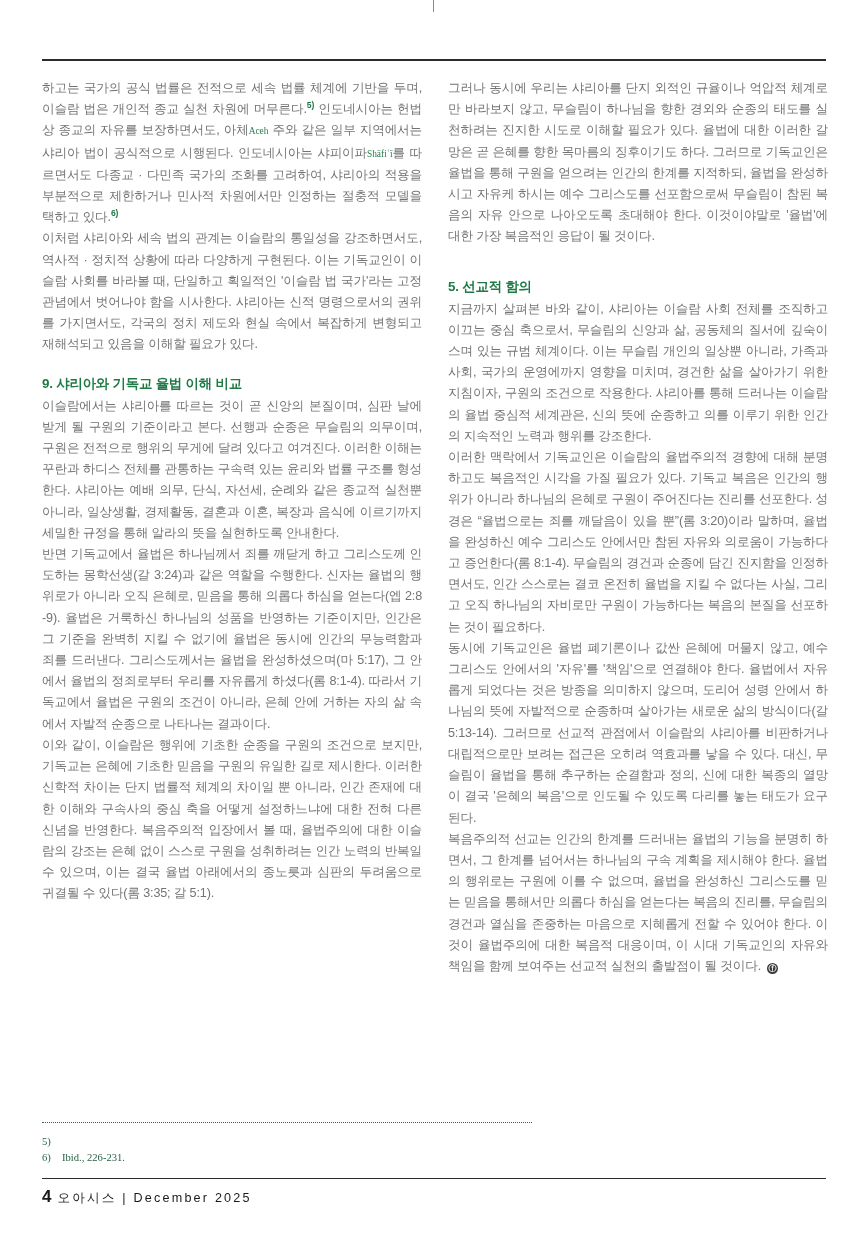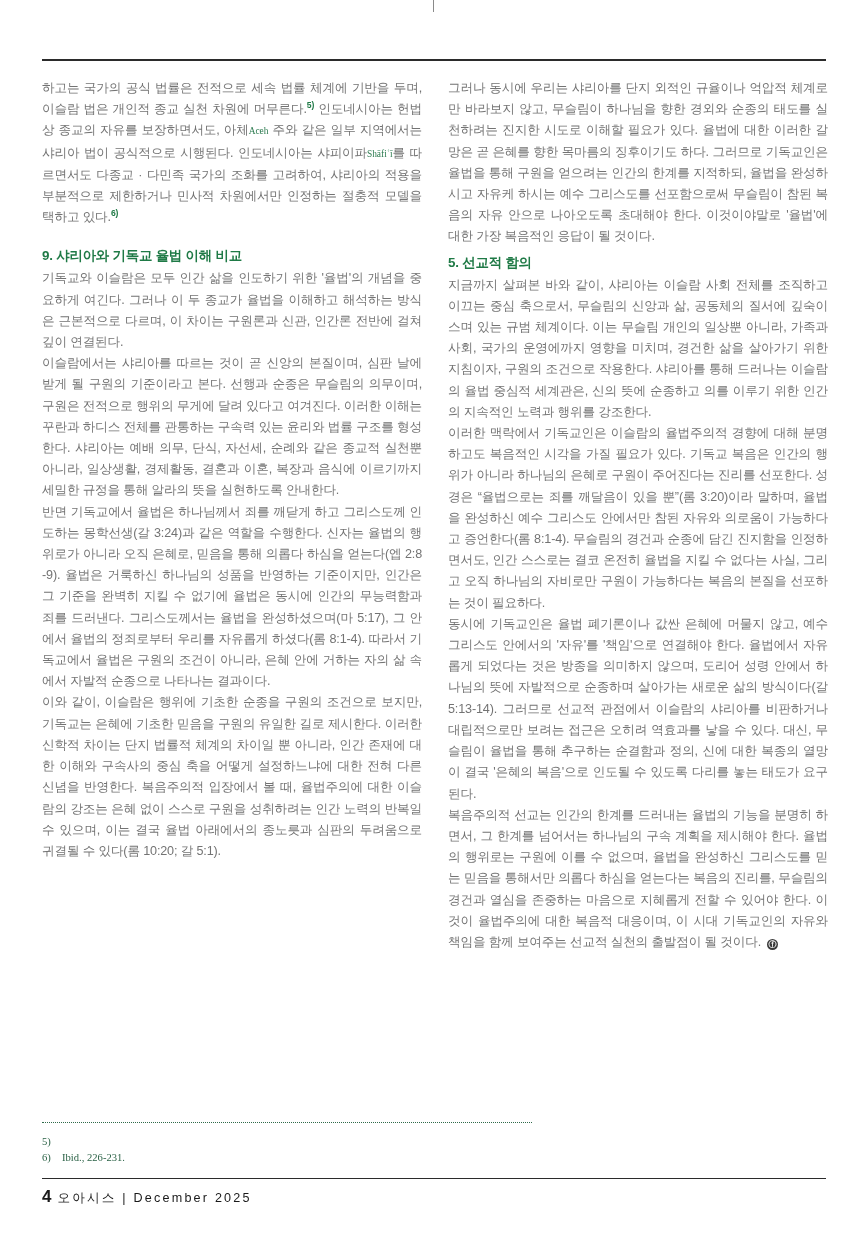--- a/index.html
+++ b/index.html
@@ -54,21 +54,21 @@
     margin: 0;
     color: #737373;
     font-size: 12.6px;
     line-height: 21.2px;
     text-align: justify;
     text-justify: inter-character;
     letter-spacing: -0.15px;
     word-break: break-all;
   }
   .sec-head {
-    margin: 5px 0 2px 0;
+    margin: 29px 0 2px 0;
     color: #1f7a46;
     font-size: 13.4px;
     font-weight: bold;
     line-height: 20px;
     letter-spacing: -0.2px;
   }
   .sec-head.first { margin-top: 18px; }
   sup.fn {
     color: #1f7a46;
     font-size: 8.6px;
@@ -156,25 +156,25 @@
 
 <div class="page">
 
   <div class="crop-mark"></div>
   <div class="rule-top"></div>
 
   <div class="columns">
 
     <div class="col">
       <p><span>하고는 국가의 공식 법률은 전적으로 세속 법률 체계에 기반을 두며, 이슬람 법은 개인적 종교 실천 차원에 머무른다.</span><sup class="fn">5)</sup><span> 인도네시아는 헌법상 종교의 자유를 보장하면서도, 아체</span><span class="translit">Aceh</span><span> 주와 같은 일부 지역에서는 샤리아 법이 공식적으로 시행된다. 인도네시아는 샤피이파</span><span class="translit">Shāfiʿī</span><span>를 따르면서도 다종교 · 다민족 국가의 조화를 고려하여, 샤리아의 적용을 부분적으로 제한하거나 민사적 차원에서만 인정하는 절충적 모델을 택하고 있다.</span><sup class="fn">6)</sup></p>
+      <p><span>이처럼 샤리아와 세속 법의 관계는 이슬람의 통일성을 강조하면서도, 역사적 · 정치적 상황에 따라 다양하게 구현된다. 이는 기독교인이 이슬람 사회를 바라볼 때, 단일하고 획일적인 '이슬람 법 국가'라는 고정 관념에서 벗어나야 함을 시사한다. 샤리아는 신적 명령으로서의 권위를 가지면서도, 각국의 정치 제도와 현실 속에서 복잡하게 변형되고 재해석되고 있음을 이해할 필요가 있다.</span></p>
       <h2 class="sec-head first">9. 샤리아와 기독교 율법 이해 비교</h2>
-      <p><span>기독교와 이슬람은 모두 인간 삶을 인도하기 위한 '율법'의 개념을 중요하게 여긴다. 그러나 이 두 종교가 율법을 이해하고 해석하는 방식은 근본적으로 다르며, 이 차이는 구원론과 신관, 인간론 전반에 걸쳐 깊이 연결된다.</span></p>
       <p><span>이슬람에서는 샤리아를 따르는 것이 곧 신앙의 본질이며, 심판 날에 받게 될 구원의 기준이라고 본다. 선행과 순종은 무슬림의 의무이며, 구원은 전적으로 행위의 무게에 달려 있다고 여겨진다. 이러한 이해는 꾸란과 하디스 전체를 관통하는 구속력 있는 윤리와 법률 구조를 형성한다. 샤리아는 예배 의무, 단식, 자선세, 순례와 같은 종교적 실천뿐 아니라, 일상생활, 경제활동, 결혼과 이혼, 복장과 음식에 이르기까지 세밀한 규정을 통해 알라의 뜻을 실현하도록 안내한다.</span></p>
       <p><span>반면 기독교에서 율법은 하나님께서 죄를 깨닫게 하고 그리스도께 인도하는 몽학선생(갈 3:24)과 같은 역할을 수행한다. 신자는 율법의 행위로가 아니라 오직 은혜로, 믿음을 통해 의롭다 하심을 얻는다(엡 2:8-9). 율법은 거룩하신 하나님의 성품을 반영하는 기준이지만, 인간은 그 기준을 완벽히 지킬 수 없기에 율법은 동시에 인간의 무능력함과 죄를 드러낸다. 그리스도께서는 율법을 완성하셨으며(마 5:17), 그 안에서 율법의 정죄로부터 우리를 자유롭게 하셨다(롬 8:1-4). 따라서 기독교에서 율법은 구원의 조건이 아니라, 은혜 안에 거하는 자의 삶 속에서 자발적 순종으로 나타나는 결과이다.</span></p>
-      <p><span>이와 같이, 이슬람은 행위에 기초한 순종을 구원의 조건으로 보지만, 기독교는 은혜에 기초한 믿음을 구원의 유일한 길로 제시한다. 이러한 신학적 차이는 단지 법률적 체계의 차이일 뿐 아니라, 인간 존재에 대한 이해와 구속사의 중심 축을 어떻게 설정하느냐에 대한 전혀 다른 신념을 반영한다. 복음주의적 입장에서 볼 때, 율법주의에 대한 이슬람의 강조는 은혜 없이 스스로 구원을 성취하려는 인간 노력의 반복일 수 있으며, 이는 결국 율법 아래에서의 종노릇과 심판의 두려움으로 귀결될 수 있다(롬 10:20; 갈 5:1).</span></p>
+      <p><span>이와 같이, 이슬람은 행위에 기초한 순종을 구원의 조건으로 보지만, 기독교는 은혜에 기초한 믿음을 구원의 유일한 길로 제시한다. 이러한 신학적 차이는 단지 법률적 체계의 차이일 뿐 아니라, 인간 존재에 대한 이해와 구속사의 중심 축을 어떻게 설정하느냐에 대한 전혀 다른 신념을 반영한다. 복음주의적 입장에서 볼 때, 율법주의에 대한 이슬람의 강조는 은혜 없이 스스로 구원을 성취하려는 인간 노력의 반복일 수 있으며, 이는 결국 율법 아래에서의 종노릇과 심판의 두려움으로 귀결될 수 있다(롬 3:35; 갈 5:1).</span></p>
     </div>
 
     <div class="col">
       <p><span>그러나 동시에 우리는 샤리아를 단지 외적인 규율이나 억압적 체계로만 바라보지 않고, 무슬림이 하나님을 향한 경외와 순종의 태도를 실천하려는 진지한 시도로 이해할 필요가 있다. 율법에 대한 이러한 갈망은 곧 은혜를 향한 목마름의 징후이기도 하다. 그러므로 기독교인은 율법을 통해 구원을 얻으려는 인간의 한계를 지적하되, 율법을 완성하시고 자유케 하시는 예수 그리스도를 선포함으로써 무슬림이 참된 복음의 자유 안으로 나아오도록 초대해야 한다. 이것이야말로 '율법'에 대한 가장 복음적인 응답이 될 것이다.</span></p>
       <h2 class="sec-head">5. 선교적 함의</h2>
       <p><span>지금까지 살펴본 바와 같이, 샤리아는 이슬람 사회 전체를 조직하고 이끄는 중심 축으로서, 무슬림의 신앙과 삶, 공동체의 질서에 깊숙이 스며 있는 규범 체계이다. 이는 무슬림 개인의 일상뿐 아니라, 가족과 사회, 국가의 운영에까지 영향을 미치며, 경건한 삶을 살아가기 위한 지침이자, 구원의 조건으로 작용한다. 샤리아를 통해 드러나는 이슬람의 율법 중심적 세계관은, 신의 뜻에 순종하고 의를 이루기 위한 인간의 지속적인 노력과 행위를 강조한다.</span></p>
       <p><span>이러한 맥락에서 기독교인은 이슬람의 율법주의적 경향에 대해 분명하고도 복음적인 시각을 가질 필요가 있다. 기독교 복음은 인간의 행위가 아니라 하나님의 은혜로 구원이 주어진다는 진리를 선포한다. 성경은 “율법으로는 죄를 깨달음이 있을 뿐”(롬 3:20)이라 말하며, 율법을 완성하신 예수 그리스도 안에서만 참된 자유와 의로움이 가능하다고 증언한다(롬 8:1-4). 무슬림의 경건과 순종에 담긴 진지함을 인정하면서도, 인간 스스로는 결코 온전히 율법을 지킬 수 없다는 사실, 그리고 오직 하나님의 자비로만 구원이 가능하다는 복음의 본질을 선포하는 것이 필요하다.</span></p>
       <p><span>동시에 기독교인은 율법 폐기론이나 값싼 은혜에 머물지 않고, 예수 그리스도 안에서의 '자유'를 '책임'으로 연결해야 한다. 율법에서 자유롭게 되었다는 것은 방종을 의미하지 않으며, 도리어 성령 안에서 하나님의 뜻에 자발적으로 순종하며 살아가는 새로운 삶의 방식이다(갈 5:13-14). 그러므로 선교적 관점에서 이슬람의 샤리아를 비판하거나 대립적으로만 보려는 접근은 오히려 역효과를 낳을 수 있다. 대신, 무슬림이 율법을 통해 추구하는 순결함과 정의, 신에 대한 복종의 열망이 결국 '은혜의 복음'으로 인도될 수 있도록 다리를 놓는 태도가 요구된다.</span></p>
       <p><span>복음주의적 선교는 인간의 한계를 드러내는 율법의 기능을 분명히 하면서, 그 한계를 넘어서는 하나님의 구속 계획을 제시해야 한다. 율법의 행위로는 구원에 이를 수 없으며, 율법을 완성하신 그리스도를 믿는 믿음을 통해서만 의롭다 하심을 얻는다는 복음의 진리를, 무슬림의 경건과 열심을 존중하는 마음으로 지혜롭게 전할 수 있어야 한다. 이것이 율법주의에 대한 복음적 대응이며, 이 시대 기독교인의 자유와 책임을 함께 보여주는 선교적 실천의 출발점이 될 것이다.</span><span class="endmark">ⓕ</span></p>
     </div>

